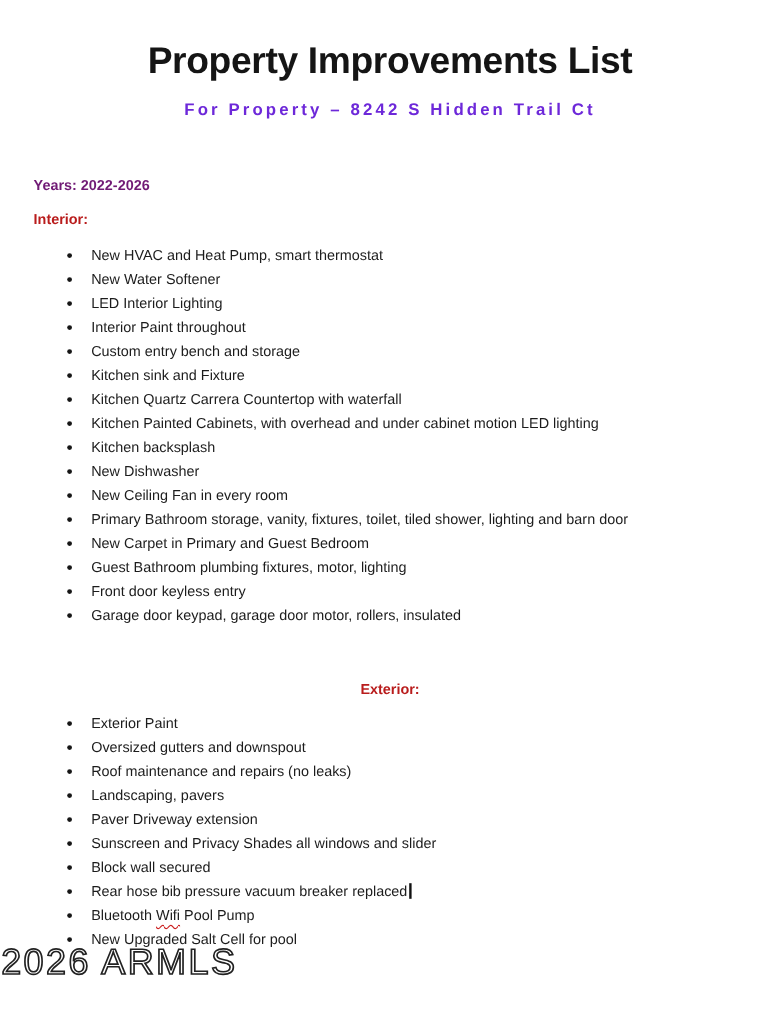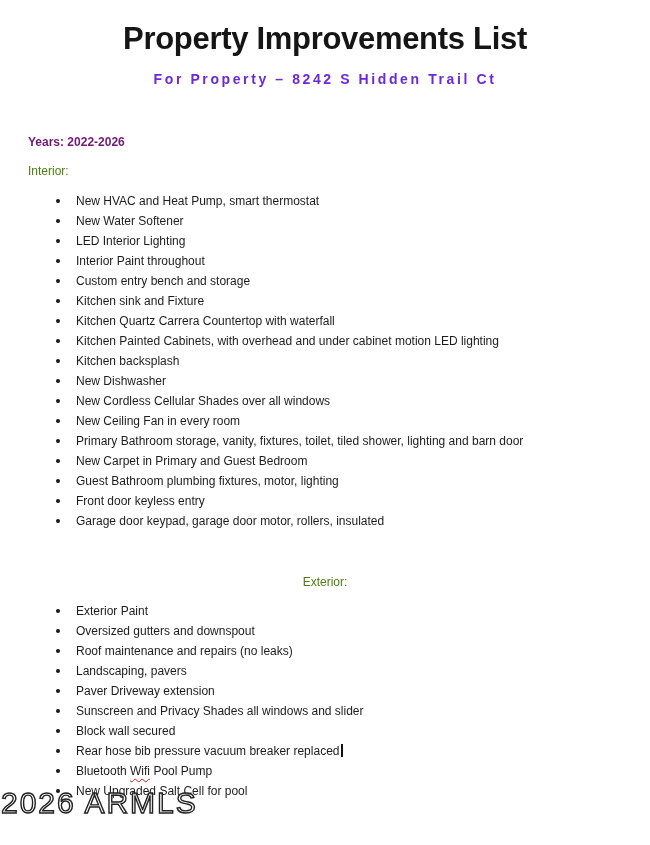--- a/index.html
+++ b/index.html
@@ -8,21 +8,21 @@
 
   .page {
     position:relative;
     width:650px;
     height:845px;
     background:#ffffff;
     overflow:hidden;
   }
 
   .doc-title {
-    padding-top:19px;
+    padding-top:31px;
     text-align:center;
     font-size:31px;
     line-height:39px;
     font-weight:700;
     letter-spacing:-0.3px;
     color:#151515;
   }
 
   .doc-subtitle {
     margin-top:13px;
@@ -41,23 +41,23 @@
   }
 
   .years-line {
     margin-top:47px;
     font-weight:700;
     line-height:14px;
     color:#701a75;
   }
 
   .section-heading {
-    font-weight:400;
+    font-weight:700;
     line-height:14px;
-    color:#4d7c0f;
+    color:#b91c1c;
   }
   .section-heading.interior { margin-top:15px; }
   .section-heading.exterior { margin-top:44px;text-align:center; }
 
   ul.improvements {
     list-style:none;
     margin-top:13px;
     padding-left:48px;
   }
   ul.improvements.exterior { margin-top:12px; }
@@ -128,21 +128,20 @@
       <li>New HVAC and Heat Pump, smart thermostat</li>
       <li>New Water Softener</li>
       <li>LED Interior Lighting</li>
       <li>Interior Paint throughout</li>
       <li>Custom entry bench and storage</li>
       <li>Kitchen sink and Fixture</li>
       <li>Kitchen Quartz Carrera Countertop with waterfall</li>
       <li>Kitchen Painted Cabinets, with overhead and under cabinet motion LED lighting</li>
       <li>Kitchen backsplash</li>
       <li>New Dishwasher</li>
-      <li>New Cordless Cellular Shades over all windows</li>
       <li>New Ceiling Fan in every room</li>
       <li>Primary Bathroom storage, vanity, fixtures, toilet, tiled shower, lighting and barn door</li>
       <li>New Carpet in Primary and Guest Bedroom</li>
       <li>Guest Bathroom plumbing fixtures, motor, lighting</li>
       <li>Front door keyless entry</li>
       <li>Garage door keypad, garage door motor, rollers, insulated</li>
     </ul>
 
     <div class="section-heading exterior">Exterior:</div>
 

